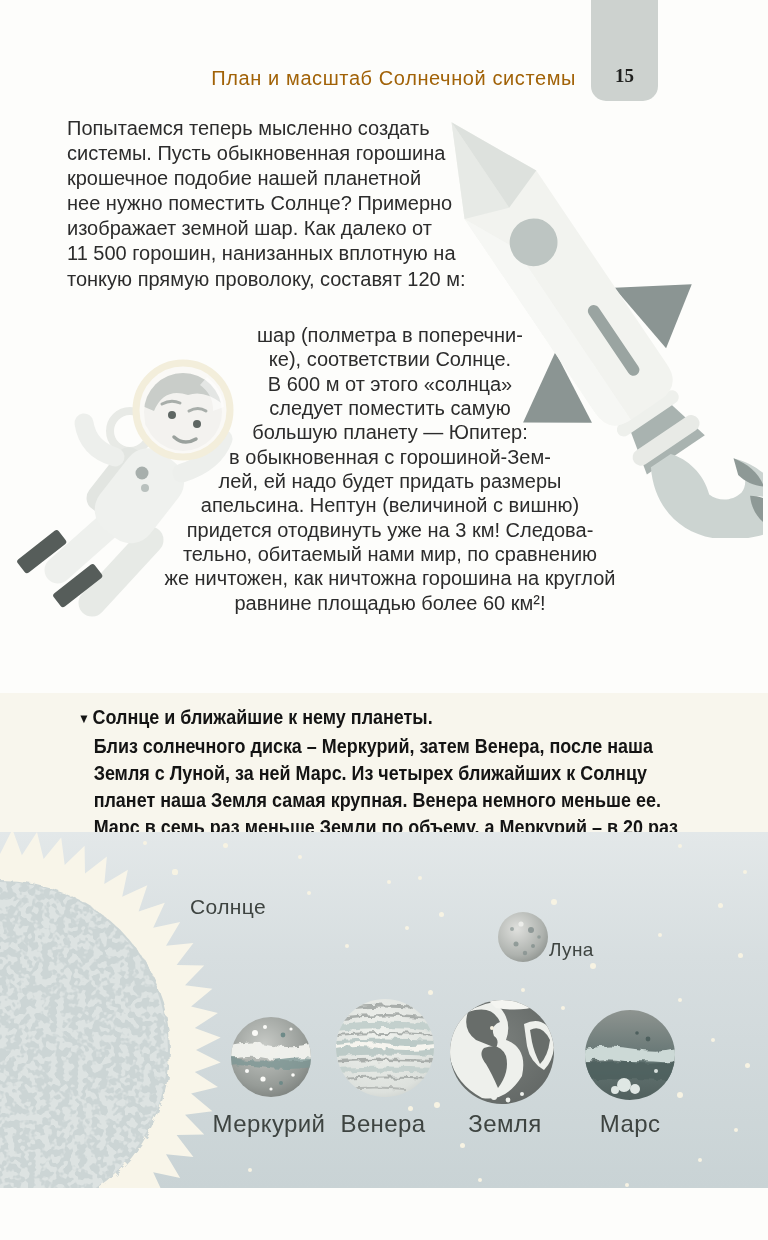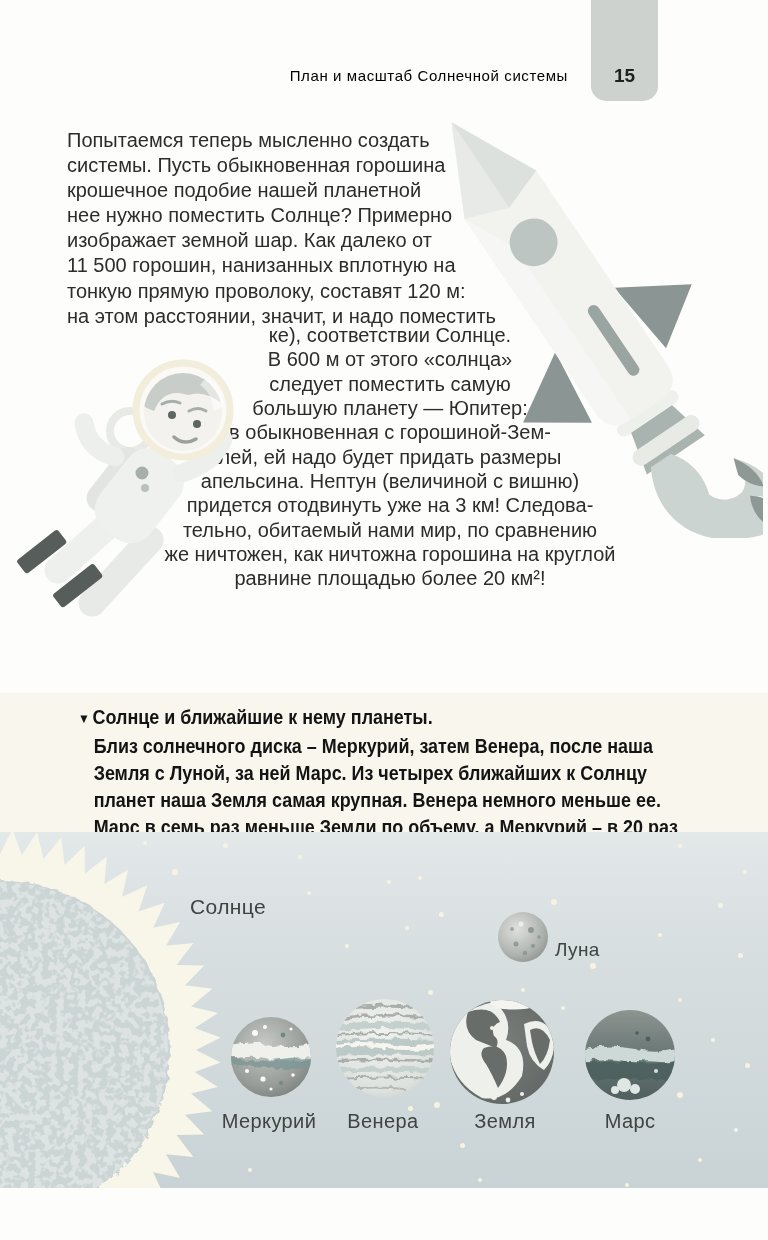--- a/index.html
+++ b/index.html
@@ -4,31 +4,31 @@
 <style>
   html,body{margin:0;padding:0;background:#ffffff;}
   .page{
     position:relative;width:768px;height:1240px;margin:0 auto;
     background:#fdfdfb;overflow:hidden;
     font-family:"Liberation Sans","DejaVu Sans",sans-serif;
     -webkit-font-smoothing:antialiased;
   }
   
   .header-title{
-    position:absolute;top:67px;right:200px;
-    font-size:15px;letter-spacing:.6px;color:#000000;white-space:nowrap;
+    position:absolute;top:67px;right:192px;
+    font-size:20px;letter-spacing:.6px;color:#a16207;white-space:nowrap;
   }
   .page-tab{
     position:absolute;left:591px;top:0;width:67px;height:101px;
     background:#cdd2cf;border-radius:0 0 15px 15px;
     display:flex;align-items:flex-end;justify-content:center;
   }
-  .page-tab span{font-weight:bold;font-size:19px;color:#20211f;padding-bottom:14px;}
-  
-  .article-left{position:absolute;left:67px;top:128px;}
+  .page-tab span{font-weight:bold;font-size:19px;color:#20211f;padding-bottom:14px;font-family:Liberation Serif, serif;}
+  
+  .article-left{position:absolute;left:67px;top:116px;}
   .article-center{position:absolute;left:110px;top:323px;width:560px;text-align:center;}
   .art-line{font-size:20px;line-height:25.1px;color:#2c2c2c;white-space:nowrap;}
   .article-center .art-line{line-height:24.35px;}
   
   .astronaut-svg{position:absolute;left:0px;top:345px;width:250px;height:300px;}
   .rocket-svg{position:absolute;left:418px;top:98px;width:345px;height:440px;}
   
   .caption{
     position:absolute;left:0;top:693px;width:768px;height:139px;
     background:#f8f6ed;
@@ -44,22 +44,22 @@
   
   .space{
     position:absolute;left:0;top:832px;width:768px;height:356px;
     background:linear-gradient(180deg,#e3e8e9 0%,#d7dee0 35%,#c9d3d5 100%);
     overflow:hidden;
   }
   .space-label{
     position:absolute;color:#3e4441;white-space:nowrap;letter-spacing:.4px;
   }
   .lbl-sun{left:190px;top:63px;font-size:21px;}
-  .lbl-moon{left:549px;top:107px;font-size:19px;margin-left:6px;}
-  .planet-label{top:278px;transform:translateX(-50%);font-size:20px;}
+  .lbl-moon{left:549px;top:107px;font-size:19px;}
+  .planet-label{top:278px;transform:translateX(-50%);font-size:24px;}
   .star{position:absolute;border-radius:50%;background:#f7f3e3;}
   .sun-svg{position:absolute;left:-240px;top:-17px;width:480px;height:470px;}
   .moon-svg{position:absolute;left:495px;top:77px;width:56px;height:56px;}
   .merc-svg{position:absolute;left:223px;top:177px;width:96px;height:96px;}
   .venus-svg{position:absolute;left:331px;top:162px;width:108px;height:108px;}
   .earth-svg{position:absolute;left:445px;top:163px;width:114px;height:114px;}
   .mars-svg{position:absolute;left:580px;top:173px;width:100px;height:100px;}
 </style>
 </head>
 <body>
@@ -72,34 +72,34 @@
   </div>
 
   <div class="article-left">
     <div class="art-line">Попытаемся теперь мысленно создать</div>
     <div class="art-line">системы. Пусть обыкновенная горошина</div>
     <div class="art-line">крошечное подобие нашей планетной</div>
     <div class="art-line">нее нужно поместить Солнце? Примерно</div>
     <div class="art-line">изображает земной шар. Как далеко от</div>
     <div class="art-line">11 500 горошин, нанизанных вплотную на</div>
     <div class="art-line">тонкую прямую проволоку, составят 120 м:</div>
-    <div class="art-line">на этом расстоянии, значит, и надо поместить</div>
   </div>
   <div class="article-center">
+    <div class="art-line">шар (полметра в поперечни-</div>
     <div class="art-line">ке), соответствии Солнце.</div>
     <div class="art-line">В 600 м от этого «солнца»</div>
     <div class="art-line">следует поместить самую</div>
     <div class="art-line">большую планету — Юпитер:</div>
     <div class="art-line">в обыкновенная с горошиной-Зем-</div>
     <div class="art-line">лей, ей надо будет придать размеры</div>
     <div class="art-line">апельсина. Нептун (величиной с вишню)</div>
     <div class="art-line">придется отодвинуть уже на 3 км! Следова-</div>
     <div class="art-line">тельно, обитаемый нами мир, по сравнению</div>
     <div class="art-line">же ничтожен, как ничтожна горошина на круглой</div>
-    <div class="art-line">равнине площадью более 20 км²!</div>
+    <div class="art-line">равнине площадью более 60 км²!</div>
   </div>
 
   <svg class="rocket-svg" viewBox="0 0 345 440">
     <g transform="translate(121,154) rotate(-34) scale(0.92)">
 
       <polygon points="46,78 118,122 56,164" fill="#8b9593"></polygon>
       <polygon points="-46,100 -118,144 -56,186" fill="#8b9593"></polygon>
 
       <polygon points="-23,203 23,203 38,266 -38,266" fill="#a9b3b0"></polygon>
 

